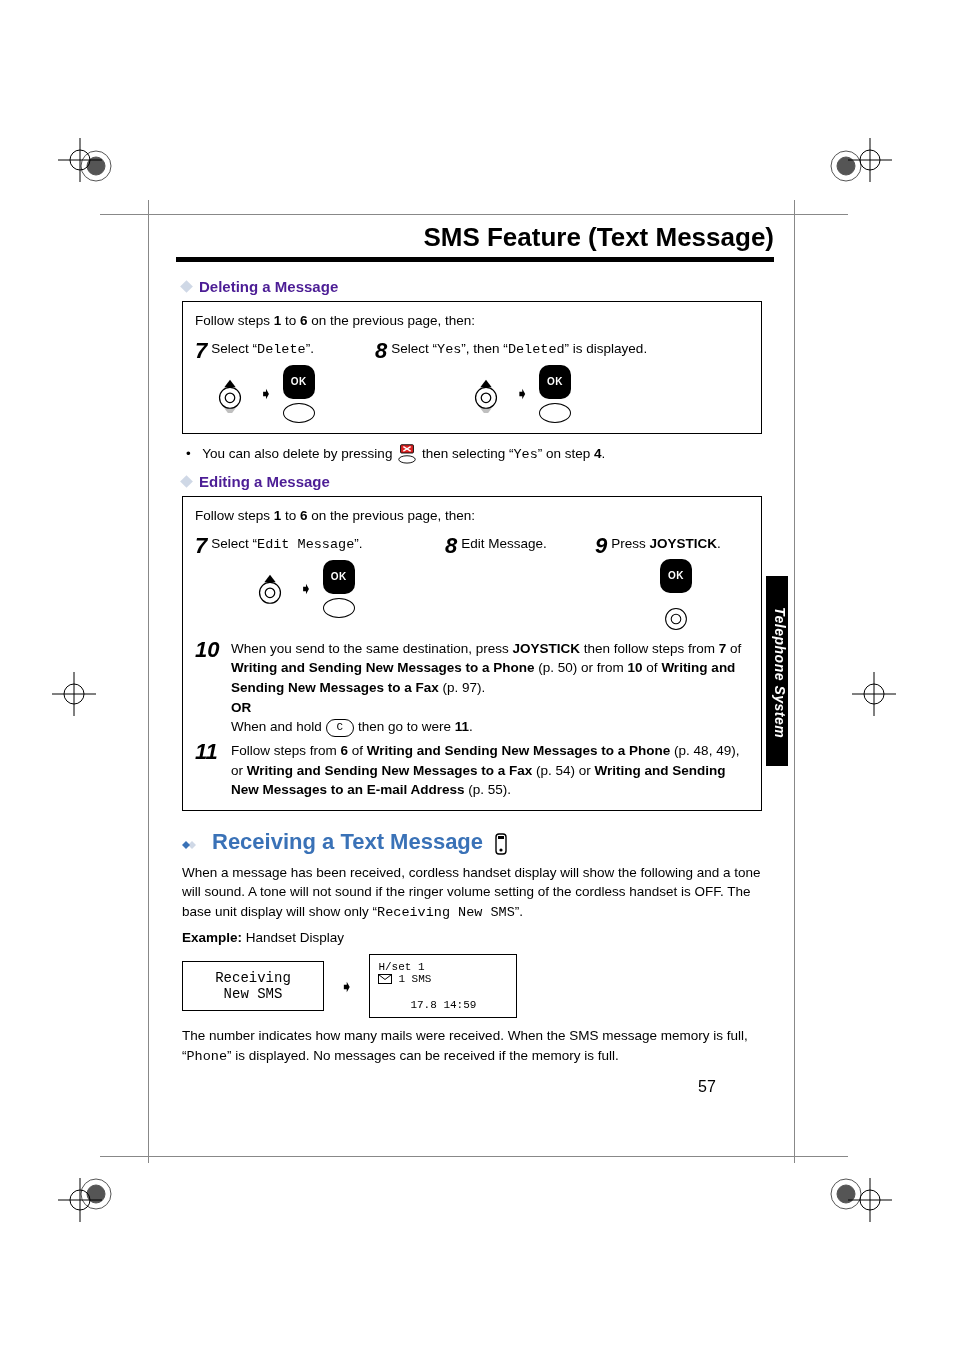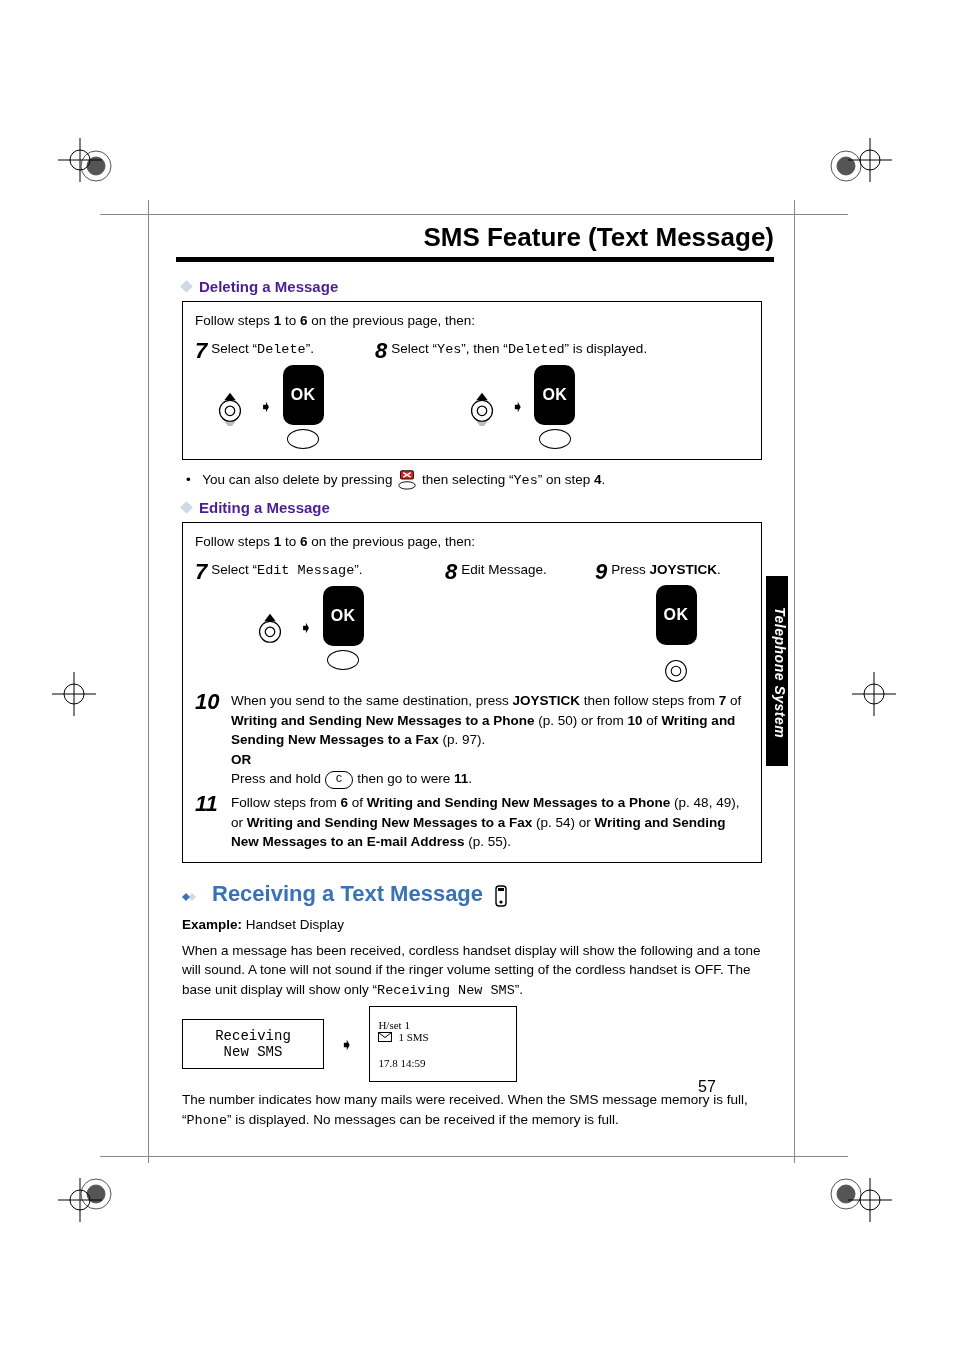--- a/index.html
+++ b/index.html
@@ -34,21 +34,21 @@
   .steps{display:flex;flex-wrap:wrap;gap:0;align-items:flex-start}
   .step{display:flex;align-items:flex-start}
   .num{font-family:Arial;font-style:italic;font-weight:bold;font-size:22px;line-height:1;margin-right:4px}
   .sTxt{font-size:13.5px}
   .mono{font-family:"Courier New",monospace}
 
   .iconrow{display:flex;align-items:center;gap:10px;margin-top:6px}
   .joystick{width:38px;height:38px;display:inline-block}
   .arrowR{font-size:16px}
   .btnStack{display:flex;flex-direction:column;align-items:center;gap:4px}
-  .okpill{background:#000;color:#fff;border-radius:10px;font-size:16px;font-weight:bold;padding:19px 8px;letter-spacing:.5px}
+  .okpill{background:#000;color:#fff;border-radius:10px;font-size:10px;font-weight:bold;padding:10px 8px;letter-spacing:.5px}
   .pushbtn{width:30px;height:18px;border:1.5px solid #000;border-radius:50%}
 
   .bullet{font-size:13.5px;margin:8px 0 6px 4px}
   .bullet:before{content:"•";margin-right:8px}
   .xicon{display:inline-block;vertical-align:-6px}
   .xicon svg{width:22px;height:22px}
 
   .box2 .stepwide{margin-top:4px}
   .stepwide{display:flex;align-items:flex-start;font-size:13.5px;line-height:1.45}
   .stepwide .num{min-width:32px}
@@ -56,24 +56,24 @@
 
   .h2row{display:flex;align-items:flex-end;gap:10px;margin:18px 0 8px 0}
   .h2diamond{width:20px;height:20px;display:inline-block}
   .h2{color:#3a72b7;font-weight:bold;font-size:22px}
   .phoneicon{width:16px;height:22px;display:inline-block}
 
   .para{font-size:13.5px;line-height:1.45;margin:6px 0}
 
   .exRow{display:flex;align-items:center;gap:16px;margin:6px 0 8px 0}
   .lcd{border:1.3px solid #000;padding:8px 10px;font-family:"Courier New",monospace;font-size:14px;text-align:center;min-width:120px}
-  .lcd2{border:1.3px solid #000;padding:12px 8px;font-family:Liberation Serif, serif;font-size:11px;min-width:130px}
+  .lcd2{border:1.3px solid #000;padding:6px 8px;font-family:Liberation Mono, monospace;font-size:11px;min-width:130px}
   .lcd2 .r1{display:flex;align-items:center;gap:6px}
   .envicon{width:14px;height:10px;display:inline-block}
-  .lcd2 .r3{margin-top:14px;text-align:left}
+  .lcd2 .r3{margin-top:14px;text-align:center}
   .midArrow{font-size:16px}
 
   
   .sideTab{position:absolute;left:766px;top:576px;width:22px;height:186px;background:#000;color:#fff;font-weight:bold;font-style:italic;font-size:14px;writing-mode:vertical-rl;text-align:center;letter-spacing:.5px;padding-top:4px}
   .pageNumAbs{position:absolute;left:698px;top:1078px;font-size:16px}
 </style>
 </head>
 <body>
 <div class="page">
 
@@ -272,21 +272,21 @@
           </div>
         </div>
       </div>
     </div>
 
     <div class="stepwide">
       <span class="num">10</span>
       <div>
         <span>When you send to the same destination, press </span><b>JOYSTICK</b><span> then follow steps from </span><b>7</b><span> of </span><b>Writing and Sending New Messages to a Phone</b><span> (p. 50) or from </span><b>10</b><span> of </span><b>Writing and Sending New Messages to a Fax</b><span> (p. 97).</span><br>
         <b>OR</b><br>
-        <span>Press and hold </span><span class="cbtn">C</span><span> then go to were </span><b>11</b><span>.</span>
+        <span>When and hold </span><span class="cbtn">C</span><span> then go to were </span><b>11</b><span>.</span>
       </div>
     </div>
 
     <div class="stepwide">
       <span class="num">11</span>
       <div>
         <span>Follow steps from </span><b>6</b><span> of </span><b>Writing and Sending New Messages to a Phone</b><span> (p. 48, 49), or </span><b>Writing and Sending New Messages to a Fax</b><span> (p. 54) or </span><b>Writing and Sending New Messages to an E-mail Address</b><span> (p. 55).</span>
       </div>
     </div>
   </div>
@@ -303,25 +303,25 @@
     <span class="h2">Receiving a Text Message</span>
     <span class="phoneicon">
       <svg viewBox="0 0 16 22">
             <rect x="3" y="1" width="10" height="20" rx="3" fill="none" stroke="#000" stroke-width="1.4"></rect>
             <rect x="5" y="3" width="6" height="3" fill="#000"></rect>
             <circle cx="8" cy="17" r="1.6" fill="#000"></circle>
           </svg>
     </span>
   </div>
 
-  <div class="para"><b>Example:</b><span> Handset Display</span></div>
-
   <div class="para">
     <span>When a message has been received, cordless handset display will show the following and a tone will sound. A tone will not sound if the ringer volume setting of the cordless handset is OFF. The base unit display will show only “</span><span class="mono">Receiving New SMS</span><span>”.</span>
   </div>
+
+  <div class="para"><b>Example:</b><span> Handset Display</span></div>
 
   <div class="exRow">
     <div class="lcd">
       <div>Receiving</div>
       <div>New SMS</div>
     </div>
     <span class="midArrow">➧</span>
     <div class="lcd2">
       <div>H/set 1</div>
       <div class="r1">

